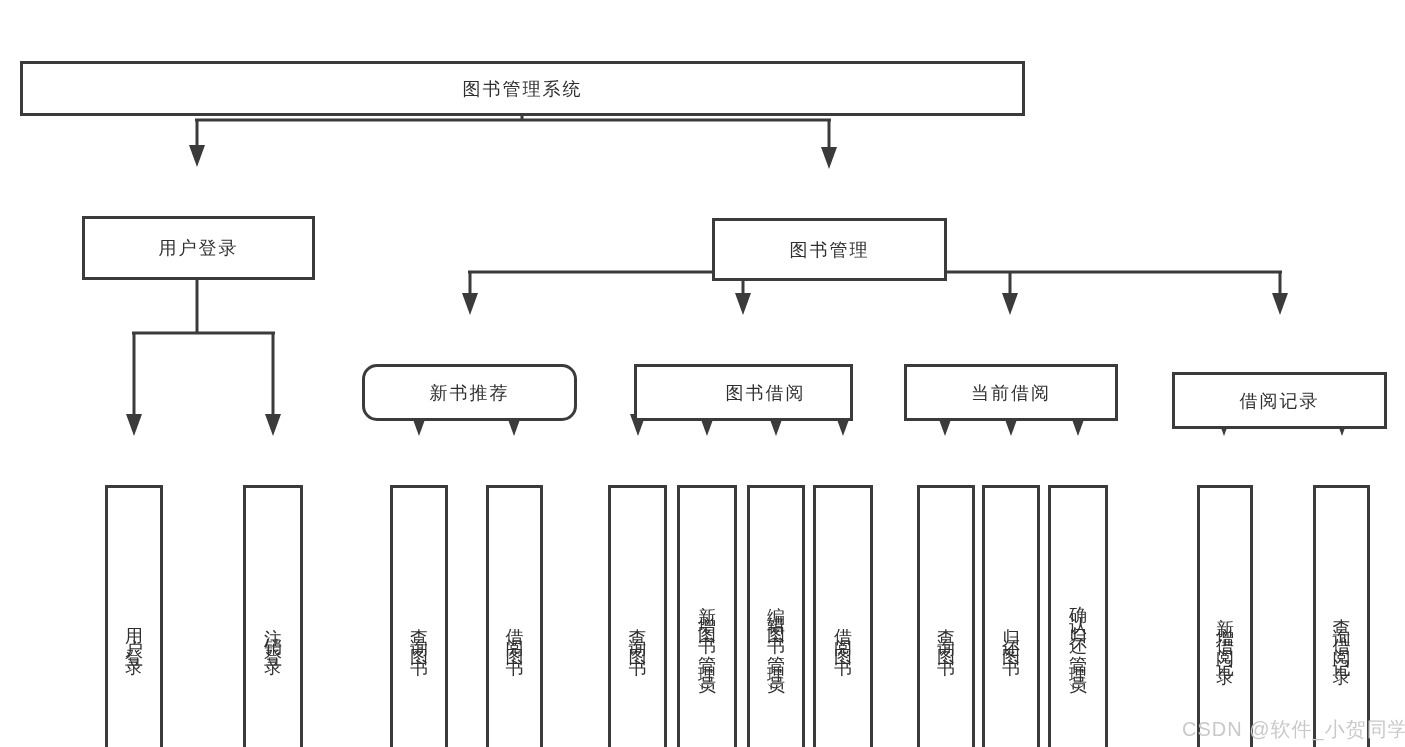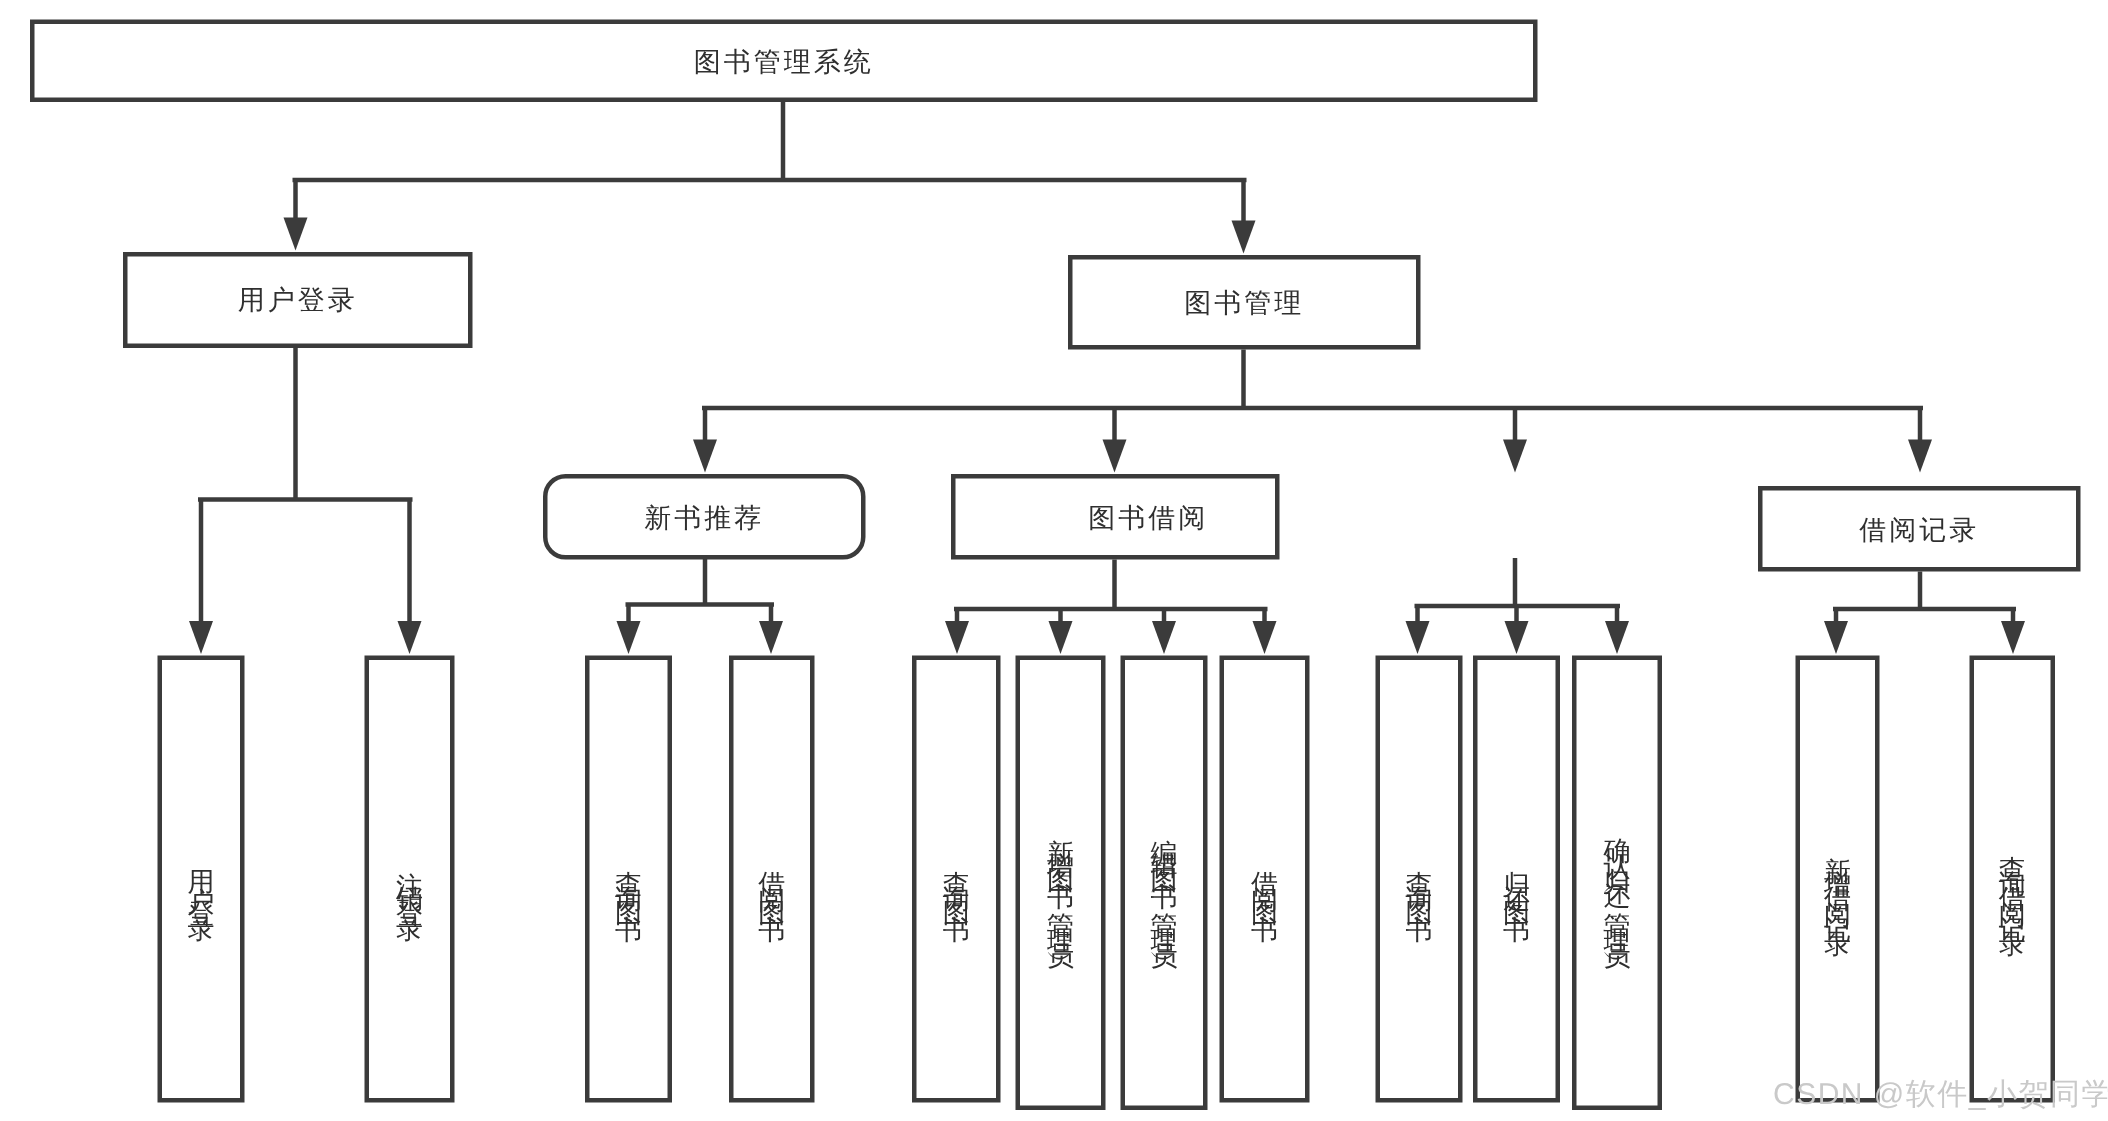--- a/index.html
+++ b/index.html
@@ -13,21 +13,21 @@
     font-family:"Liberation Sans","DejaVu Sans",sans-serif;
     color:var(--text); overflow:hidden;
   }
   #wires{position:absolute;left:0;top:0;width:1405px;height:747px;}
   #wires line{stroke:var(--line);stroke-width:3;}
   #wires polygon{fill:var(--line);}
   .box{
     position:absolute; box-sizing:border-box;
     background:#fff; border:3px solid var(--box_border);
     display:flex; align-items:center; justify-content:center;
-    font-size:18px; letter-spacing:2px; color:var(--text);
+    font-size:18px; letter-spacing:2px; color:var(--text);margin-top:48px;
   }
   .box.vbox span{
     writing-mode:vertical-lr; text-orientation:mixed;
     letter-spacing:10px; line-height:1;
   }
   
   .n-root{left:20px;  top:13px;  width:1005px; height:55px;}
   .n-user{left:82px;  top:168px; width:233px;  height:64px;}
   .n-book{left:712px; top:170px; width:235px;  height:63px;}
   .n-g0{left:362px; top:316px; width:215px; height:57px;border-radius:15px;}
@@ -132,20 +132,23 @@
   <div class="box n-book">
     <span>图书管理</span>
   </div>
 
   <div class="box n-g0">
     <span>新书推荐</span>
   </div>
   <div class="box n-g1">
     <span>图书借阅</span>
   </div>
+  <div class="box n-g2">
+    <span>当前借阅</span>
+  </div>
   <div class="box n-g3">
     <span>借阅记录</span>
   </div>
 
   <div class="box vbox leaf n-l0">
     <span>用户登录</span>
   </div>
   <div class="box vbox leaf n-l1">
     <span>注销登录</span>
   </div>

